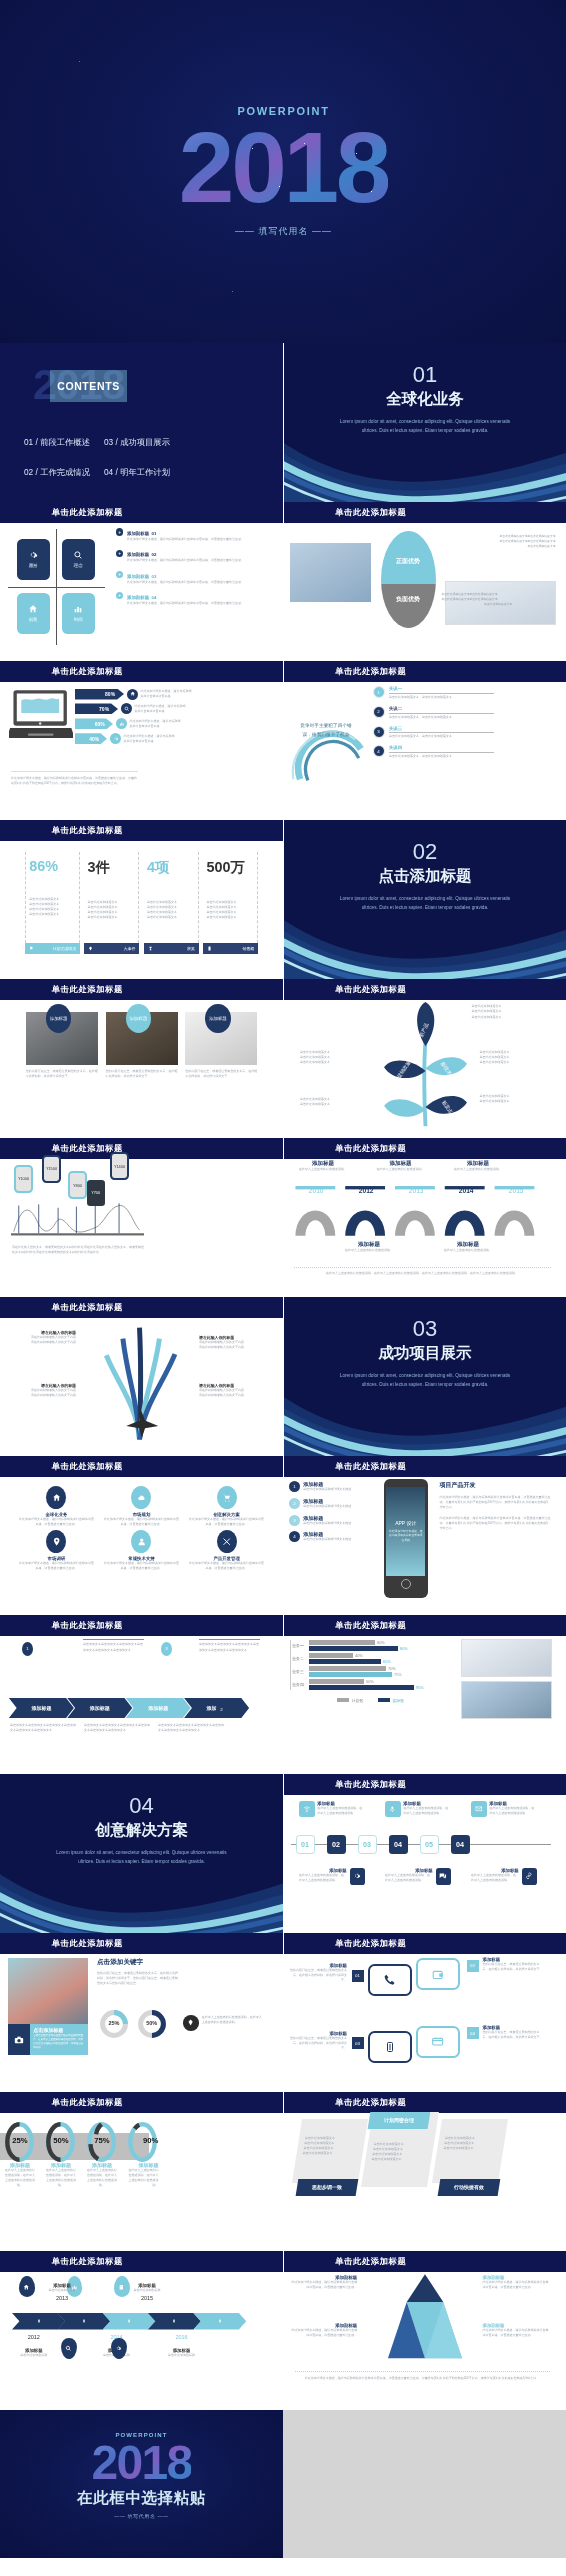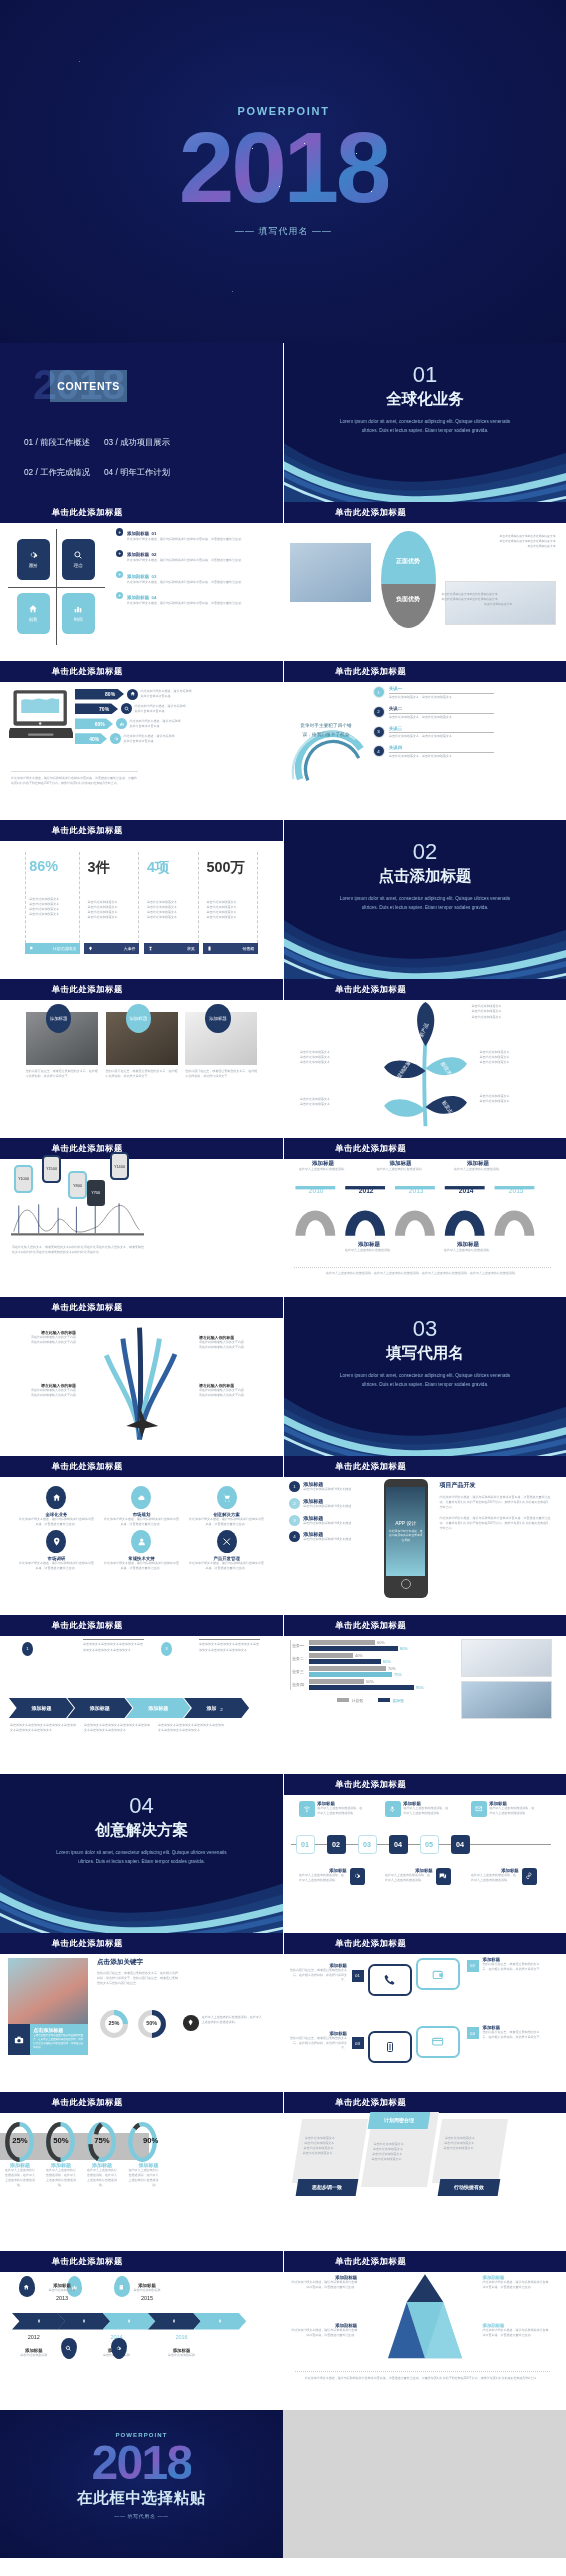--- a/index.html
+++ b/index.html
@@ -616,21 +616,21 @@
         <div style="position:absolute;left:199px;top:65px;width:66px;">
           <div style="font-size:3.9px;color:#333;font-weight:bold;">请在此输入你的标题</div>
           <div class="ct">请在此粘贴或者输入你的文字内容</div>
           <div class="ct">请在此粘贴或者输入你的文字内容</div>
         </div>
       </div>
     </div>
 
     <div class="slide sec">
       <div class="num">03</div>
-      <div class="nm">填写代用名</div>
+      <div class="nm">成功项目展示</div>
       <div class="lor">Lorem ipsum dolor sit amet, consectetur adipiscing elit. Quisque ultrices venenatis ultrices. Duis et lectus sapien. Etiam tempor sodales gravida.</div>
       <svg class="wave" viewBox="0 0 560 150">
         <path d="M0,20 C130,110 270,140 560,40 L560,150 L0,150 Z" fill="#16306b"></path>
         <path d="M0,40 C140,130 280,150 560,60 L560,150 L0,150 Z" fill="#1b3f7d" opacity=".85"></path>
         <path d="M0,62 C150,150 300,160 560,85" stroke="#8fd4e4" stroke-width="13" fill="none"></path>
         <path d="M0,78 C150,165 300,172 560,104" stroke="#2a5aa0" stroke-width="10" fill="none"></path>
         <path d="M0,95 C150,178 300,184 560,124" stroke="#b8e6f0" stroke-width="5" fill="none"></path>
       </svg>
     </div>
 

